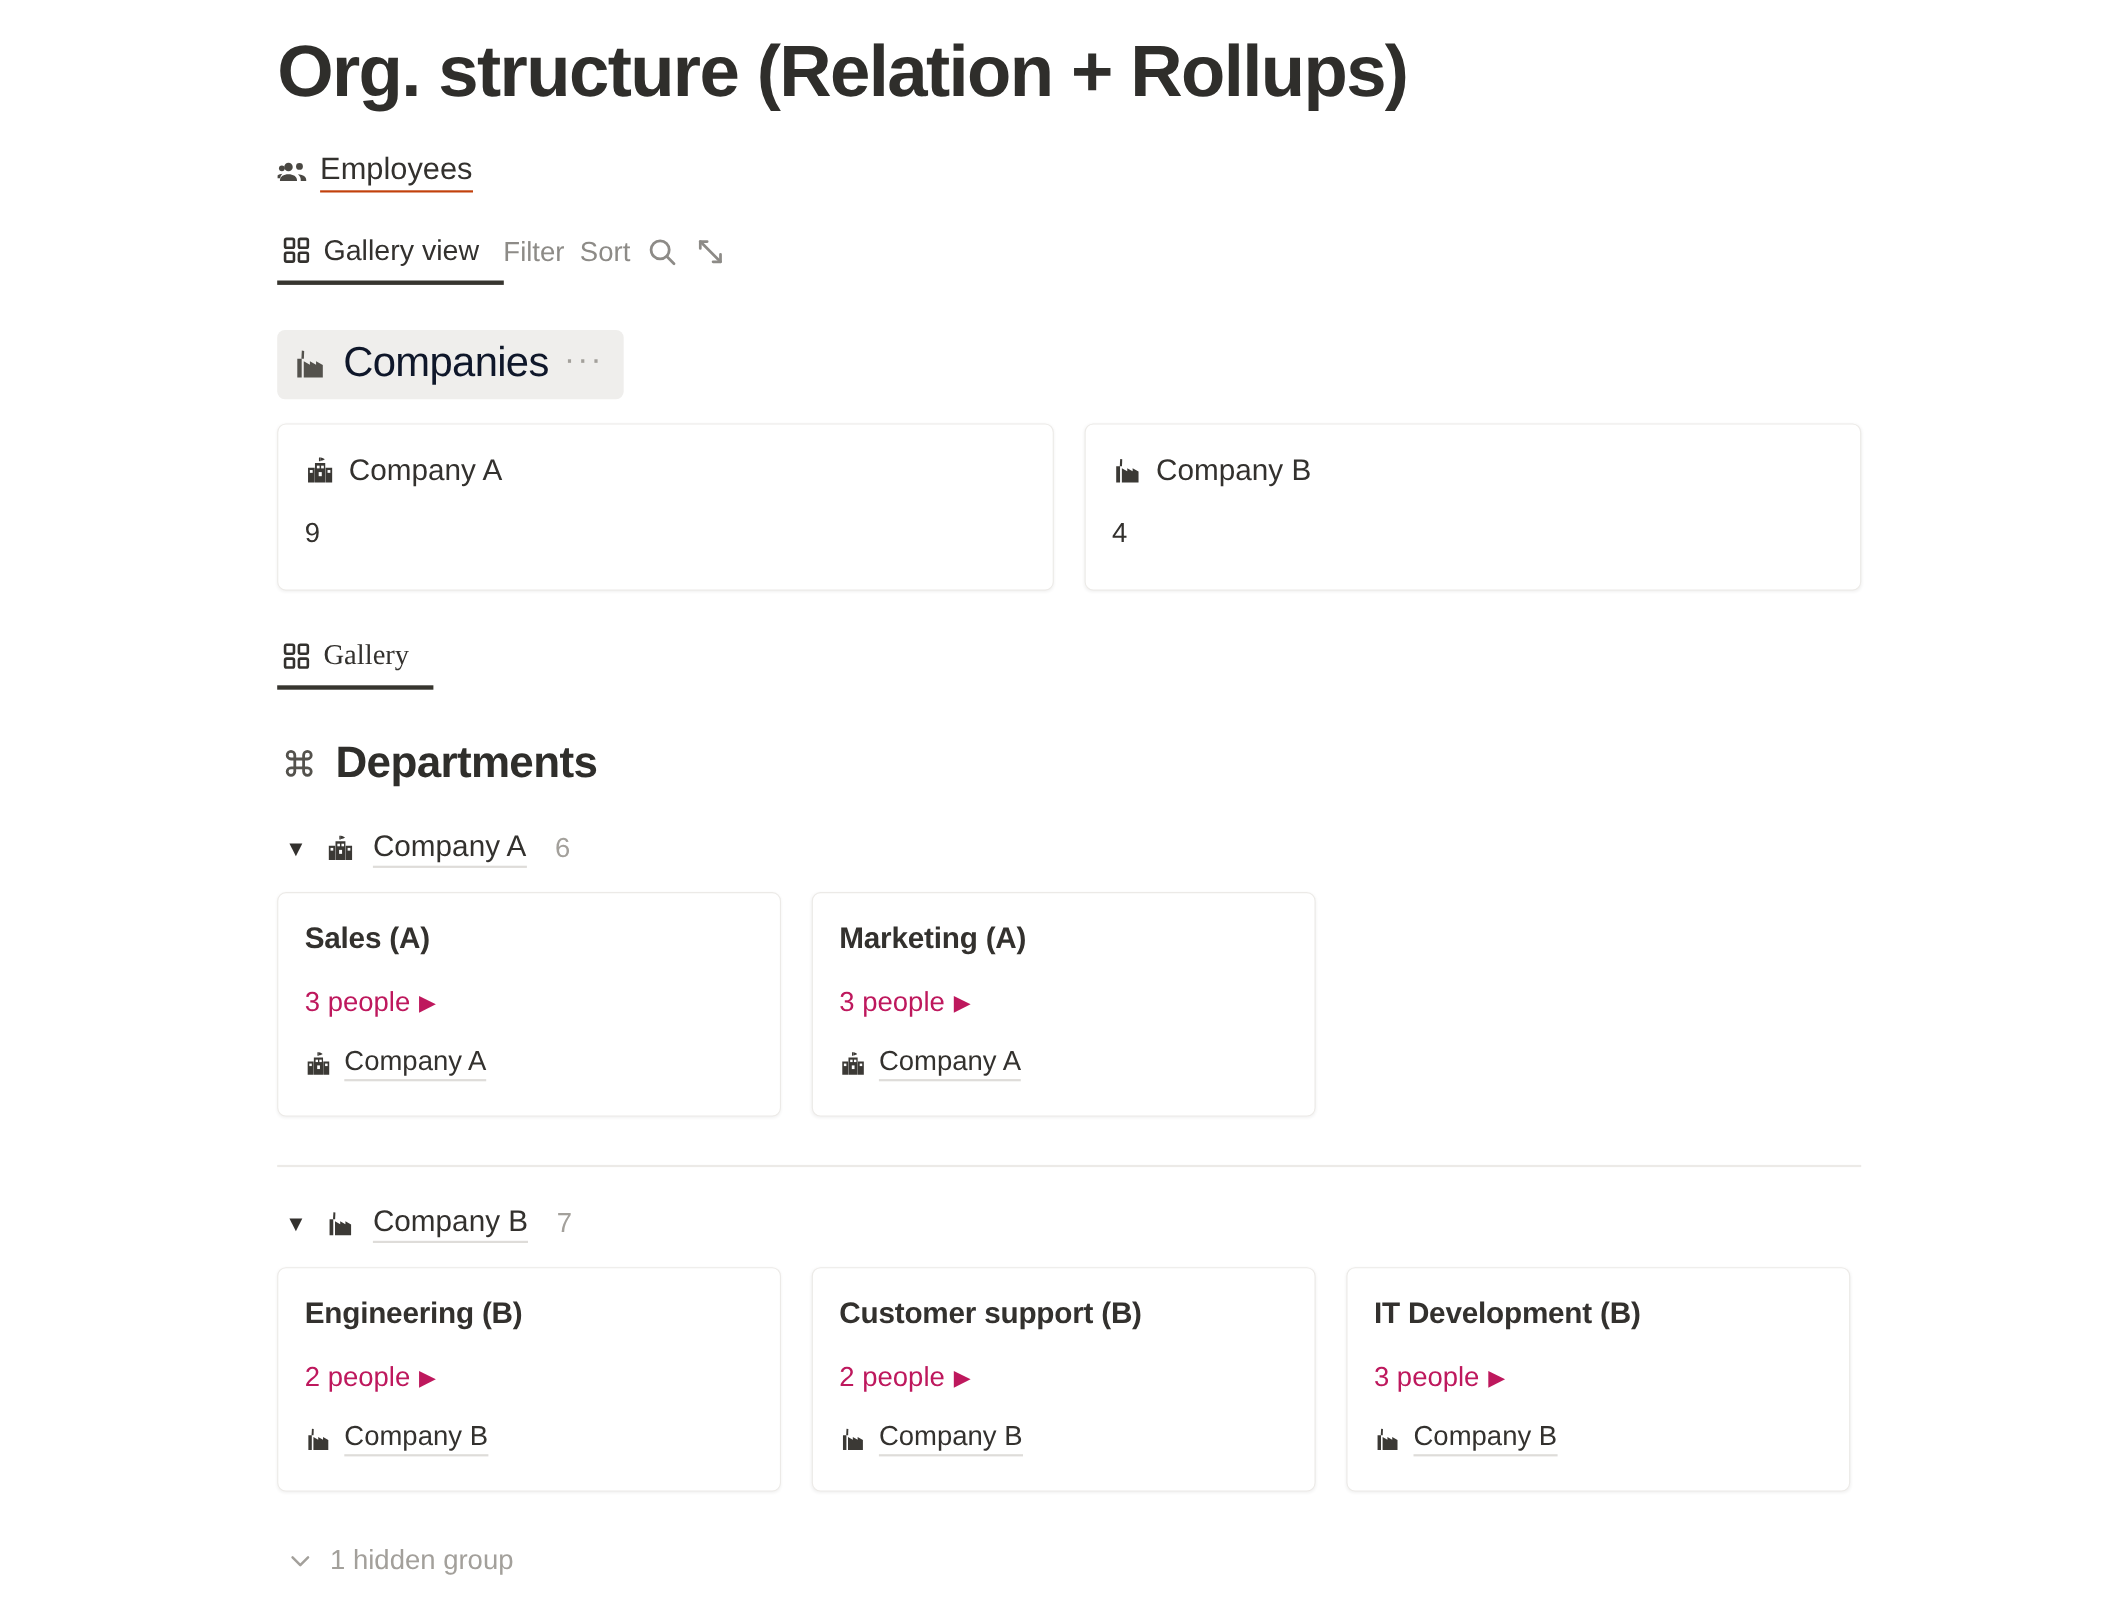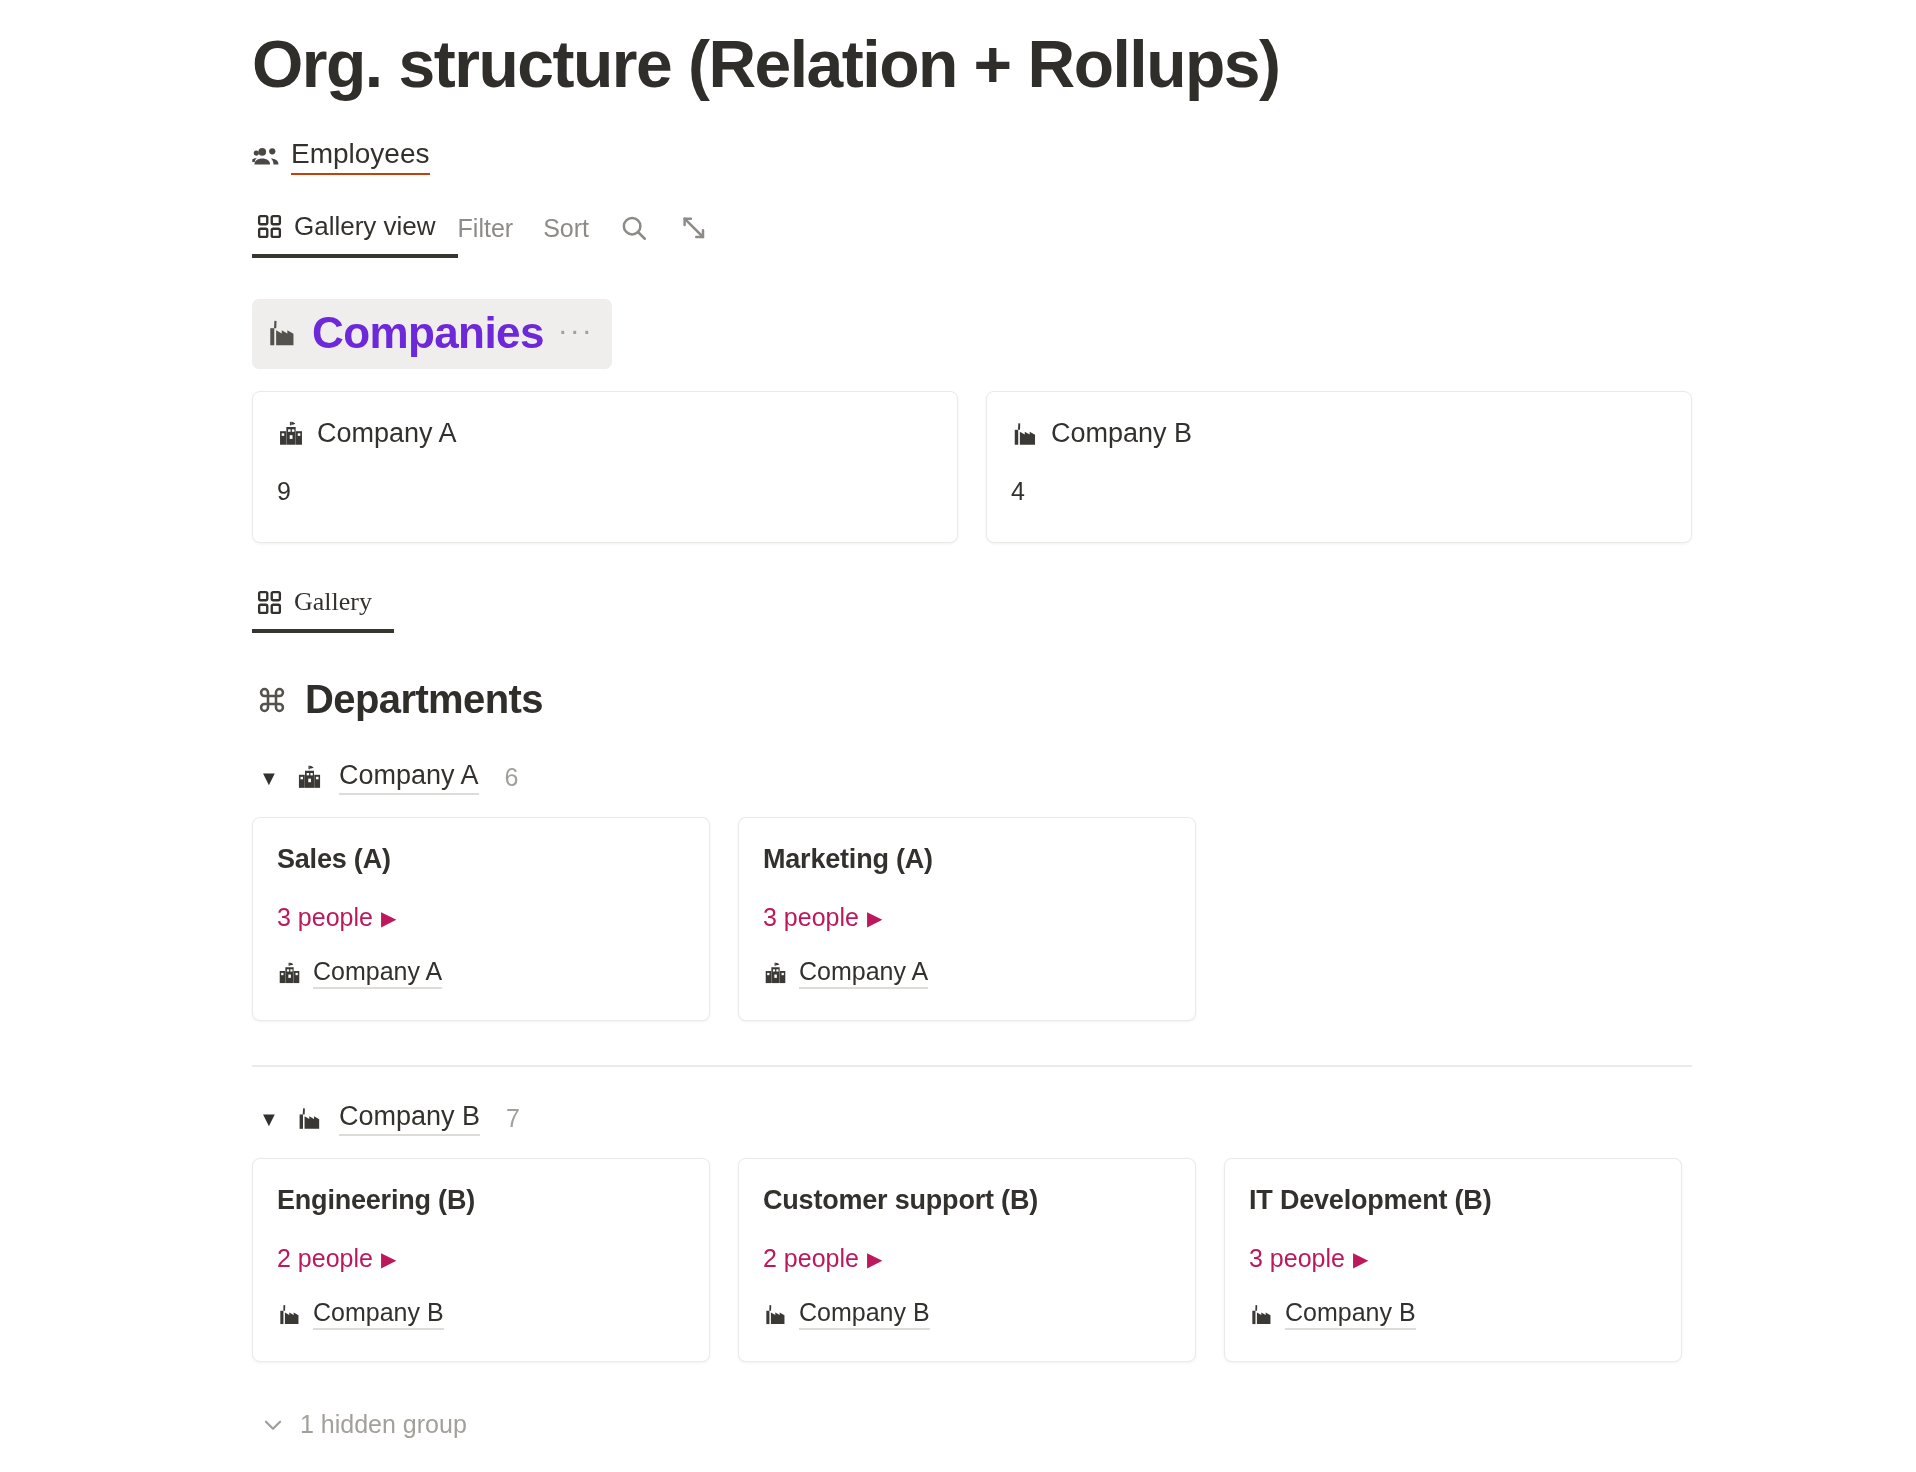--- a/index.html
+++ b/index.html
@@ -85,21 +85,21 @@
     position: absolute;
     left: 0; right: 0;
     bottom: 0;
     height: 2px;
     background: #eceae7;
     z-index: -1;
   }
   .view-actions {
     display: flex;
     align-items: center;
-    gap: 30px;
+    gap: 14px;
     padding-top: 6px;
   }
   .view-action {
     font-size: 25px;
     color: #8d8b87;
     cursor: pointer;
     display: inline-flex;
     align-items: center;
   }
 
@@ -108,23 +108,23 @@
     display: inline-flex;
     align-items: center;
     gap: 14px;
     margin-top: 36px;
     padding: 9px 18px 11px 14px;
     border-radius: 7px;
     cursor: pointer;
   }
   .section-head.highlight { background: #efeeec; }
   .section-head .title {
-    font-size: 44px;
-    font-weight: bold;
-    color: #6d28d9;
+    font-size: 38px;
+    font-weight: normal;
+    color: #0f172a;
     letter-spacing: -0.6px;
   }
   .section-head .more {
     color: #a3a09b;
     font-size: 30px;
     letter-spacing: 2px;
     line-height: 0.5;
     padding-bottom: 8px;
   }
 

